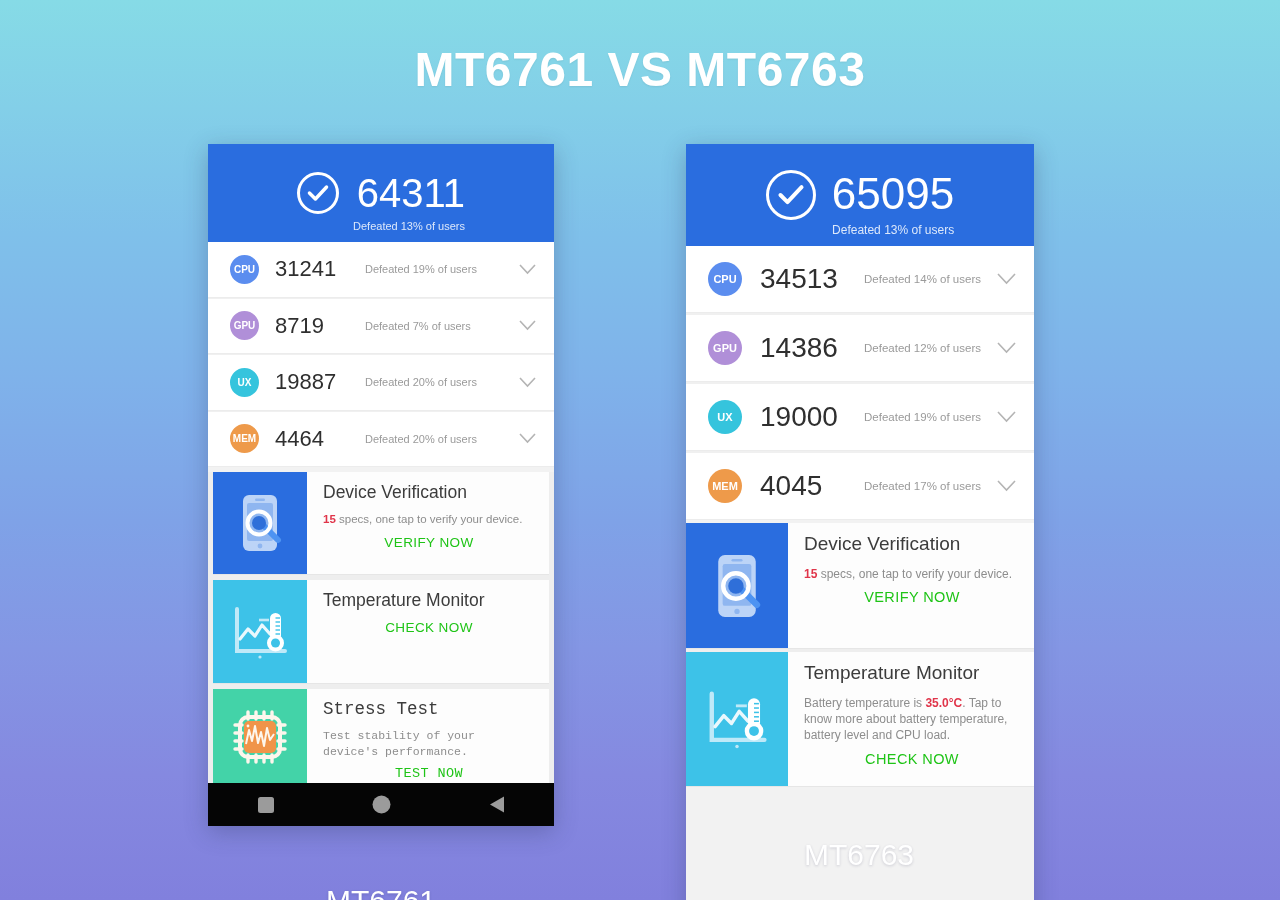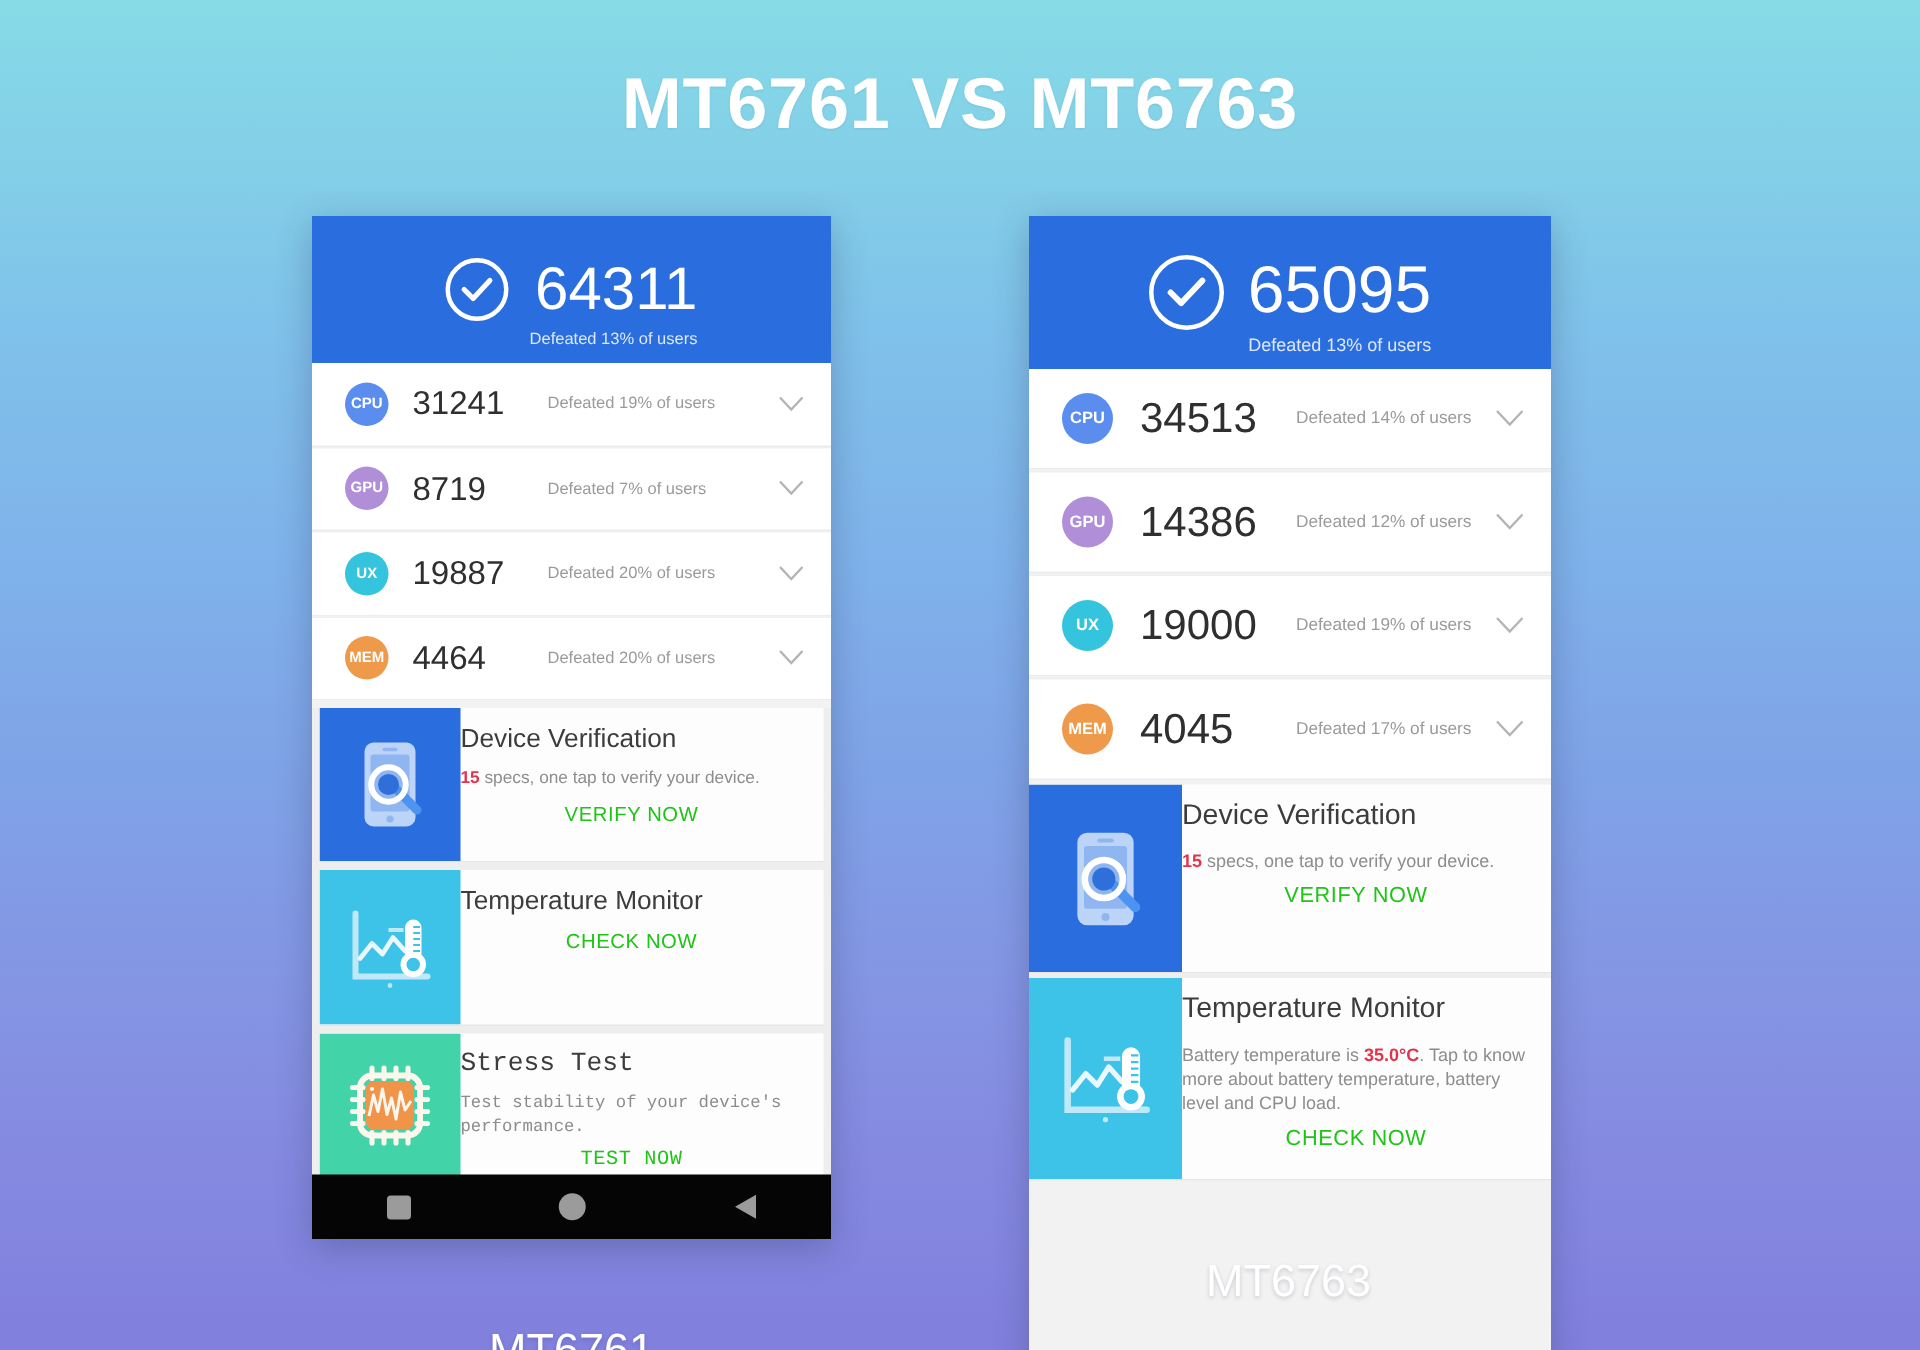--- a/index.html
+++ b/index.html
@@ -132,21 +132,21 @@
     border-bottom: 1px solid #e6e6e6;
     overflow: hidden;
   }
   #phone-left  .card { margin: 5px 5px 0 5px; }
   #phone-right .card { margin: 3px 0 0 0; }
 
   .card-thumb { flex: 0 0 auto; display: flex; align-items: center; justify-content: center; }
   #phone-left  .card-thumb { width: 94px; }
   #phone-right .card-thumb { width: 102px; }
 
-  .card-body { flex: 1 1 auto; padding: 10px 14px 8px 0; min-width: 0; }
+  .card-body { flex: 1 1 auto; padding: 10px 14px 8px 16px; min-width: 0; }
   .card-title { color: #3c3c3c; font-weight: 400; }
   #phone-left  .card-title { font-size: 17.5px; margin-bottom: 9px; }
   #phone-right .card-title { font-size: 19px; margin-bottom: 11px; }
 
   .card-desc { color: #8d8d8d; line-height: 1.35; }
   #phone-left  .card-desc { font-size: 11.5px; }
   #phone-right .card-desc { font-size: 12px; }
   .hl { color: #e0354a; font-weight: bold; }
 
   .card-action {

